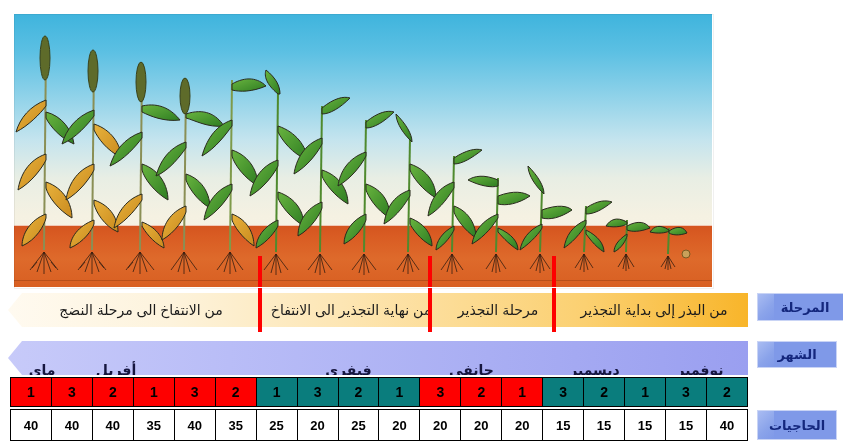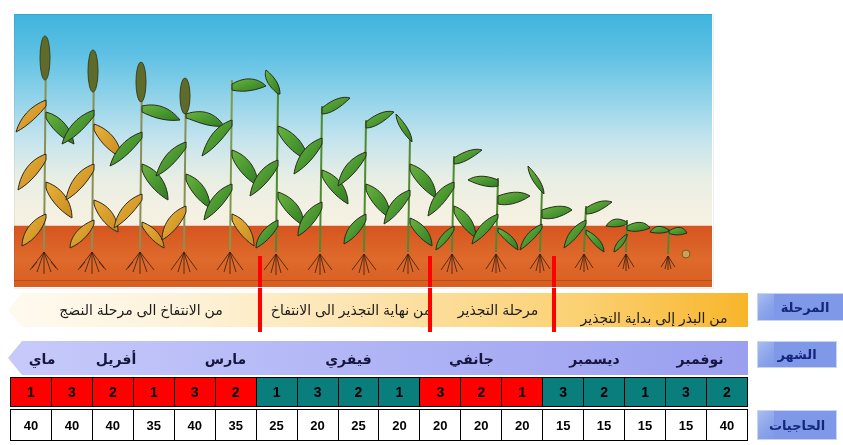--- a/index.html
+++ b/index.html
@@ -85,21 +85,21 @@
     position:absolute;left:-0px;top:0;width:16px;height:100%;
     background:linear-gradient(135deg,#a9bcf2 0%,#8aa3ea 60%,#7f99e8 100%);
   }
 
   
   .month-bar{
     left:8px;top:341px;width:740px;height:34px;
     background:linear-gradient(to left,#9a9ff0 0%,#a9aef3 35%,#b9bdf7 70%,#c7caf9 100%);
   }
   .month-bar .seg{
-    position:absolute;top:1px;height:34px;
+    position:absolute;top:12px;height:34px;
     display:flex;align-items:center;justify-content:center;
     font-size:14px;font-weight:bold;color:#16163f;white-space:nowrap;
   }
 
   
   .dec-row{
     position:absolute;left:10px;top:377px;height:30px;width:738px;
     display:flex;
     border:1px solid #000;box-sizing:border-box;
   }
@@ -311,40 +311,39 @@
       </g>
     </svg>
 
     <div class="divider" style="left:244px;top:242px;bottom:-6px;"></div>
     <div class="divider" style="left:414px;top:242px;bottom:-6px;"></div>
     <div class="divider" style="left:538px;top:242px;bottom:-6px;"></div>
   </div>
   <div class="photo-edge"></div>
 
   <div class="bar arrowbar stage-bar">
-    <div class="seg" style="right:0px;width:188px;margin-top:8px;">من البذر إلى بداية التجذير</div>
+    <div class="seg" style="right:0px;width:188px;">من البذر إلى بداية التجذير</div>
     <div class="seg" style="right:188px;width:124px;">مرحلة التجذير</div>
     <div class="seg" style="right:312px;width:170px;">من نهاية التجذير الى الانتفاخ</div>
     <div class="seg" style="right:482px;width:250px;">من الانتفاخ الى مرحلة النضج</div>
   </div>
   <div class="stage-sep" style="left:552px;top:288px;height:44px;"></div>
   <div class="stage-sep" style="left:428px;top:288px;height:44px;"></div>
   <div class="stage-sep" style="left:258px;top:288px;height:44px;"></div>
 
   <div class="rlabel" style="left:757px;top:293px;width:96px;height:28px;">
     <span class="notch"></span>
     <span style="position:relative;">المرحلة</span>
   </div>
 
   <div class="bar arrowbar month-bar">
     <div class="seg" style="right:4px;width:88px;">نوفمبر</div>
     <div class="seg" style="right:92px;width:123px;">ديسمبر</div>
     <div class="seg" style="right:215px;width:123px;">جانفي</div>
     <div class="seg" style="right:338px;width:123px;">فيفري</div>
-    <div class="seg" style="right:461px;width:123px;">مارس</div>
     <div class="seg" style="right:584px;width:96px;">أفريل</div>
     <div class="seg" style="right:680px;width:52px;">ماي</div>
   </div>
 
   <div class="rlabel" style="left:757px;top:341px;width:80px;height:27px;">
     <span class="notch"></span>
     <span style="position:relative;">الشهر</span>
   </div>
 
   <div class="dec-row" id="decade-row" dir="ltr">

